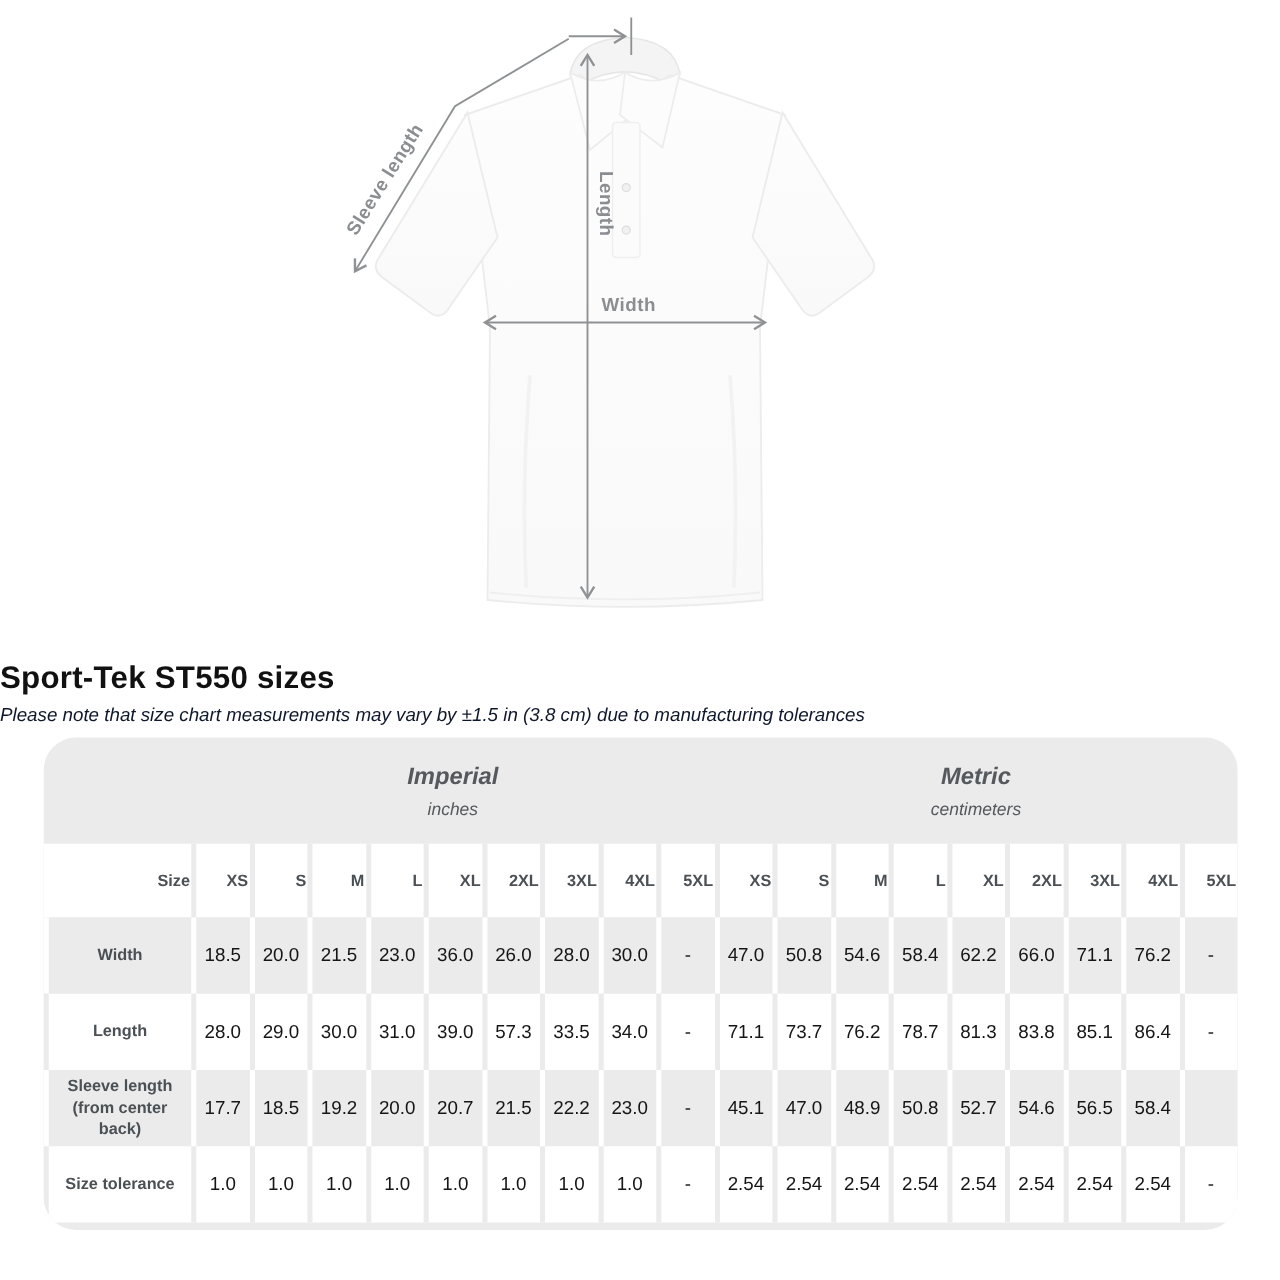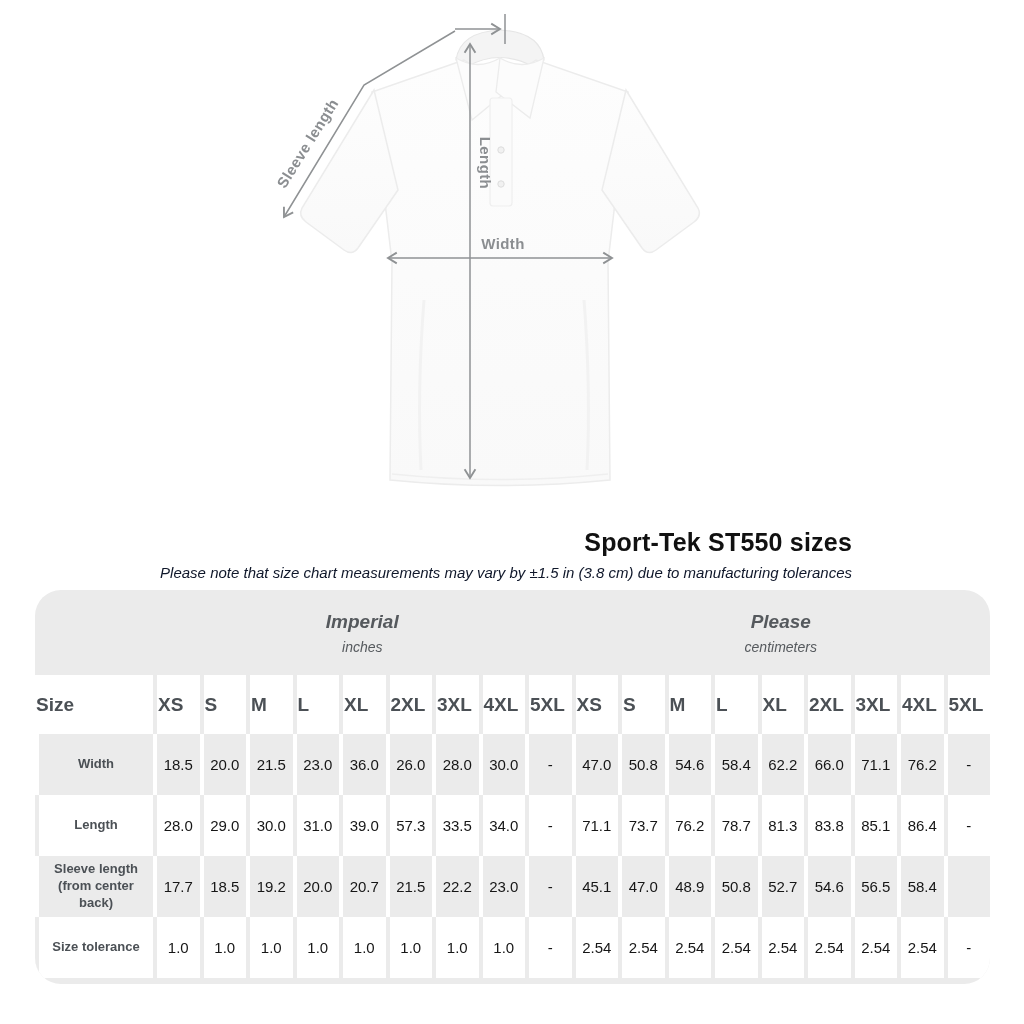--- a/index.html
+++ b/index.html
@@ -14,21 +14,21 @@
     position: absolute; top: 0; left: 0;
     width: 1024px; height: 515px;
   }
   .dim-label {
     font-family: "Liberation Sans", sans-serif;
     font-size: 15px; font-weight: bold;
     fill: #8b8e91; letter-spacing: 0.4px;
   }
   .heading {
     position: absolute; top: 528px; left: 0;
-    width: 852px; text-align: right;
+    width: 852px; text-align: left;
   }
   .heading h1 {
     margin: 0; font-size: 25px; font-weight: bold; color: #111111;
     letter-spacing: 0.2px;
   }
   .heading p {
     margin: 7px 0 0 0; font-size: 15px; font-style: italic; color: #0f172a;
   }
   .card {
     position: absolute; top: 590px; left: 35px;
@@ -41,22 +41,22 @@
   table.size-chart {
     width: 100%;
     border-collapse: separate; border-spacing: 0;
     table-layout: fixed;
   }
   .group-row td { height: 83px; text-align: center; vertical-align: middle; background: transparent; }
   .g-name { font-size: 19px; font-weight: bold; font-style: italic; color: #55595d; }
   .g-unit { font-size: 14px; font-style: italic; color: #55595d; margin-top: 6px; }
   #sizes-row td {
     background: #ffffff; height: 57px;
-    text-align: left; vertical-align: middle;
-    font-weight: bold; font-size: 19px; color: #4b5055;
+    text-align: right; vertical-align: middle;
+    font-weight: bold; font-size: 13px; color: #4b5055;
     border-left: 4px solid #ebebeb;
   }
   #sizes-row td:first-child { border-left: none; }
   tbody td { height: 59px; text-align: center; vertical-align: middle; font-size: 15px; color: #161616; }
   tbody tr.r-gray  td { background: #ebebeb; border-left: 4px solid #ffffff; }
   tbody tr.r-white td { background: #ffffff; border-left: 4px solid #ebebeb; }
   tbody td:first-child { border-left: none; }
   tbody td.row-label { font-weight: bold; font-size: 13px; color: #4b5055; }
   tbody td.row-label div { line-height: 1.3; }
 </style>
@@ -133,21 +133,21 @@
         <col>
     </colgroup>
     <thead>
       <tr class="group-row">
         <td></td>
         <td colspan="9">
           <div class="g-name">Imperial</div>
           <div class="g-unit">inches</div>
         </td>
         <td colspan="9">
-          <div class="g-name">Please</div>
+          <div class="g-name">Metric</div>
           <div class="g-unit">centimeters</div>
         </td>
       </tr>
       <tr id="sizes-row">
         <td>Size</td>
       <td>XS</td>
           <td>S</td>
           <td>M</td>
           <td>L</td>
           <td>XL</td>

